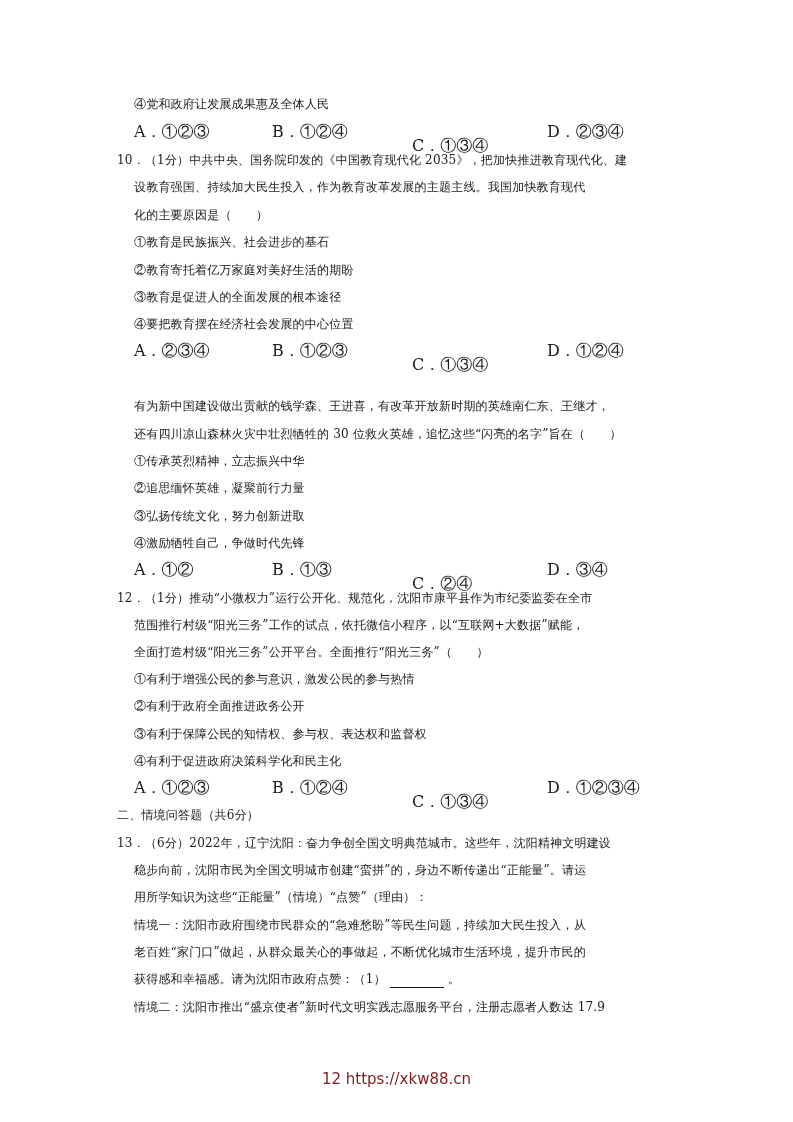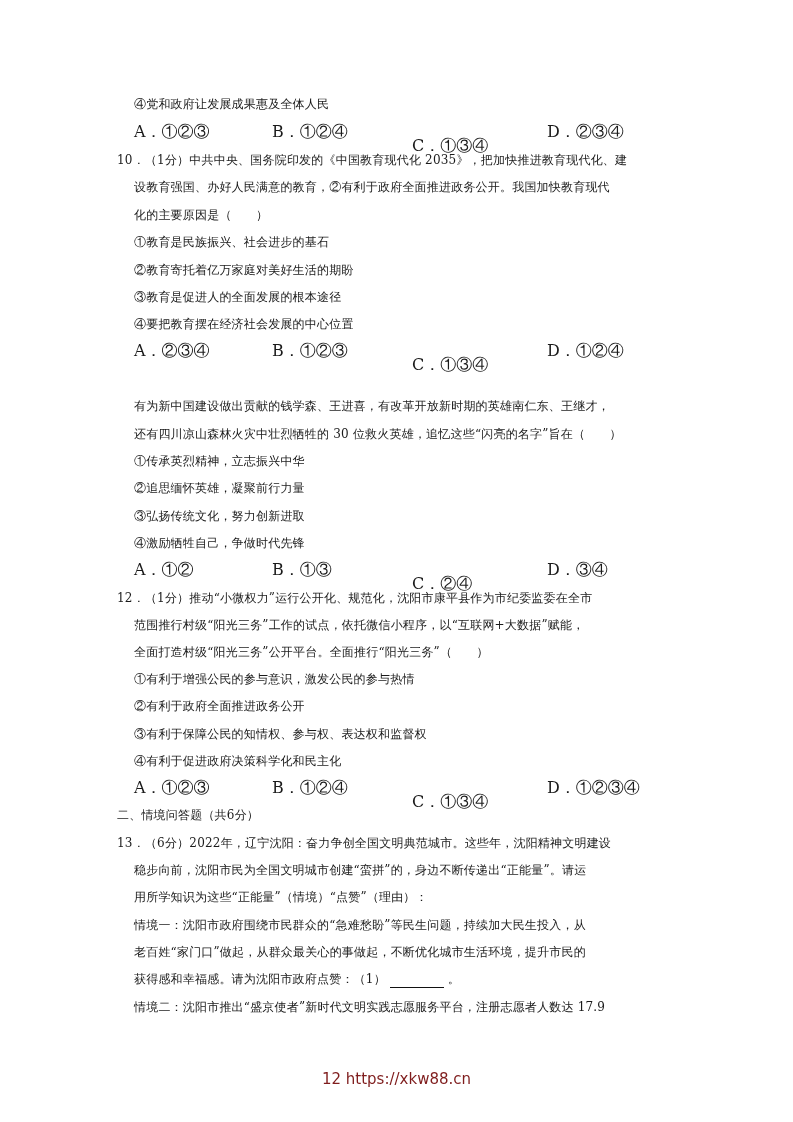--- a/index.html
+++ b/index.html
@@ -34,21 +34,21 @@
 
 <div class="page">
 
   <div class="line indent" style="top:95px">④党和政府让发展成果惠及全体人民</div>
   <div class="opt optA" style="top:123px">A．①②③</div>
   <div class="opt optB" style="top:123px">B．①②④</div>
   <div class="opt optC" style="top:123px">C．①③④</div>
   <div class="opt optD" style="top:123px">D．②③④</div>
 
   <div class="line qnum" style="top:151px">10．（1分）中共中央、国务院印发的《中国教育现代化 2035》，把加快推进教育现代化、建</div>
-  <div class="line indent" style="top:178px">设教育强国、办好人民满意的教育，②有利于政府全面推进政务公开。我国加快教育现代</div>
+  <div class="line indent" style="top:178px">设教育强国、持续加大民生投入，作为教育改革发展的主题主线。我国加快教育现代</div>
   <div class="line indent" style="top:206px">化的主要原因是（　　）</div>
   <div class="line indent" style="top:233px">①教育是民族振兴、社会进步的基石</div>
   <div class="line indent" style="top:288px">③教育是促进人的全面发展的根本途径</div>
   <div class="line indent" style="top:261px">②教育寄托着亿万家庭对美好生活的期盼</div>
   <div class="line indent" style="top:315px">④要把教育摆在经济社会发展的中心位置</div>
   <div class="opt optA" style="top:342px">A．②③④</div>
   <div class="opt optB" style="top:342px">B．①②③</div>
   <div class="opt optC" style="top:342px">C．①③④</div>
   <div class="opt optD" style="top:342px">D．①②④</div>
 

